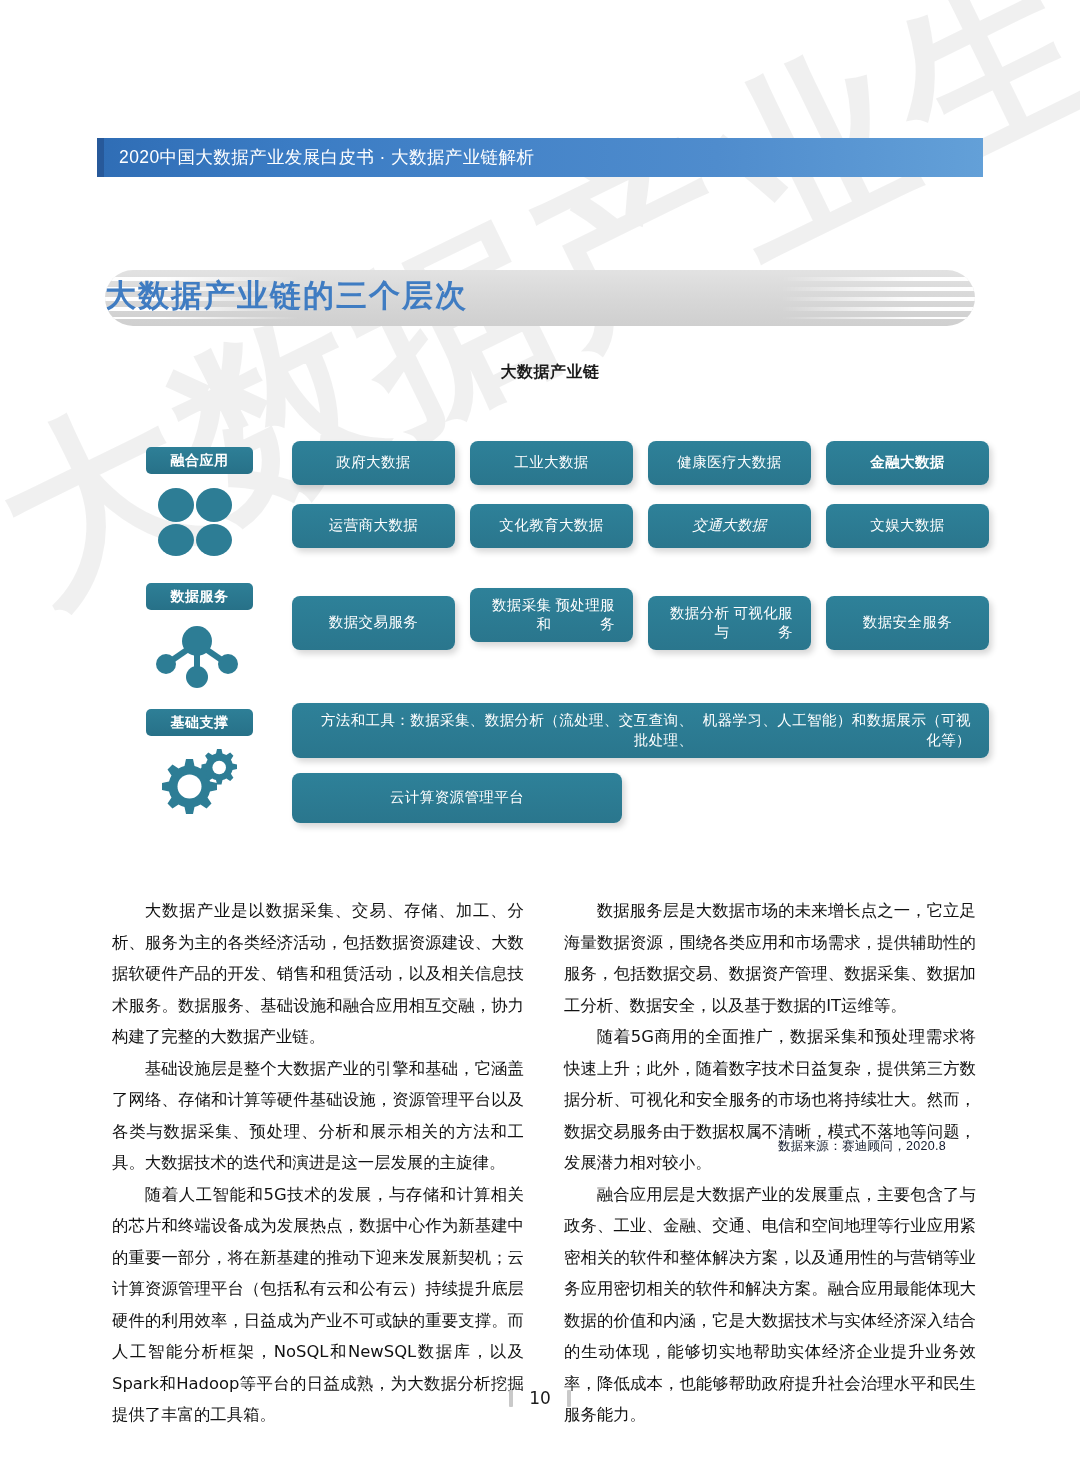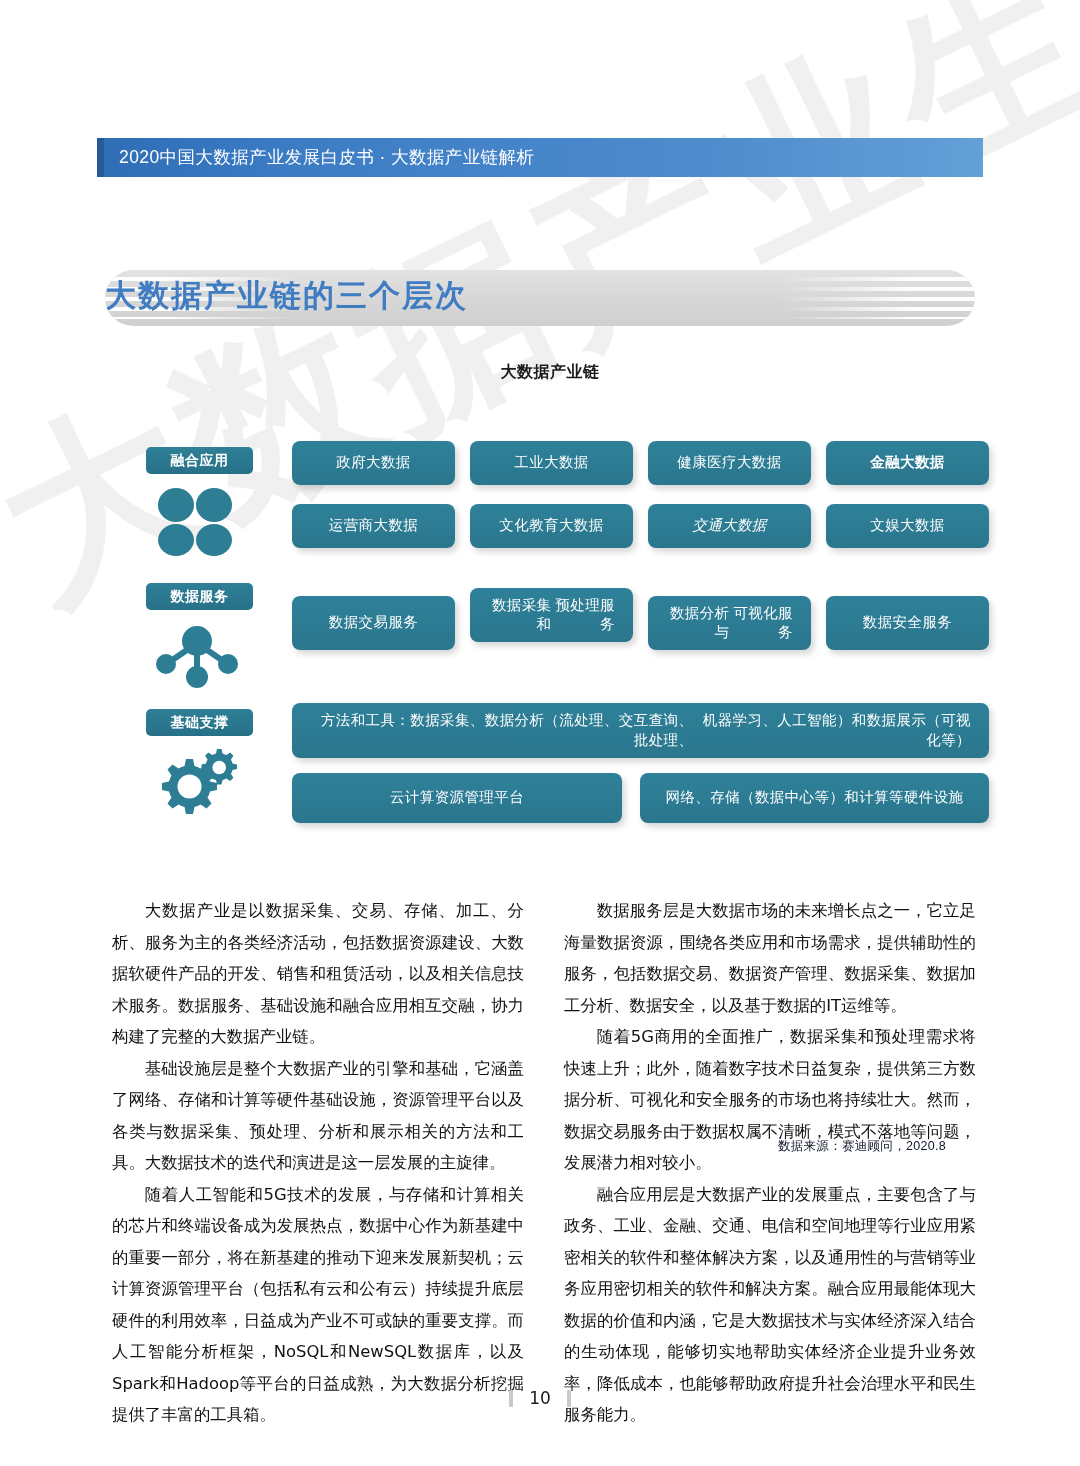--- a/index.html
+++ b/index.html
@@ -238,23 +238,20 @@
       </g>
     </svg></div>
         <div class="box" style="top: 302px; left: 152px; width: 697px; height: 55px;">
           <span>方法和工具：数据采集、数据分析（流处理、交互查询、批处理、</span>
           <br>
           <span>机器学习、人工智能）和数据展示（可视化等）</span>
         </div>
         <div class="box" style="top: 372px; left: 152px; width: 330px; height: 50px;">
           <span>云计算资源管理平台</span>
         </div>
-        <div class="box" style="top: 372px; left: 500px; width: 349px; height: 50px;">
-          <span>网络、存储（数据中心等）和计算等硬件设施</span>
-        </div>
       </div>
 
     <div class="source-note">数据来源：赛迪顾问，2020.8</div>
   </div>
 
   <div class="body-cols">
     <div class="col" id="col-left">
         <p>大数据产业是以数据采集、交易、存储、加工、分析、服务为主的各类经济活动，包括数据资源建设、大数据软硬件产品的开发、销售和租赁活动，以及相关信息技术服务。数据服务、基础设施和融合应用相互交融，协力构建了完整的大数据产业链。</p>
         <p>基础设施层是整个大数据产业的引擎和基础，它涵盖了网络、存储和计算等硬件基础设施，资源管理平台以及各类与数据采集、预处理、分析和展示相关的方法和工具。大数据技术的迭代和演进是这一层发展的主旋律。</p>
         <p>随着人工智能和5G技术的发展，与存储和计算相关的芯片和终端设备成为发展热点，数据中心作为新基建中的重要一部分，将在新基建的推动下迎来发展新契机；云计算资源管理平台（包括私有云和公有云）持续提升底层硬件的利用效率，日益成为产业不可或缺的重要支撑。而人工智能分析框架，NoSQL和NewSQL数据库，以及Spark和Hadoop等平台的日益成熟，为大数据分析挖掘提供了丰富的工具箱。</p>

